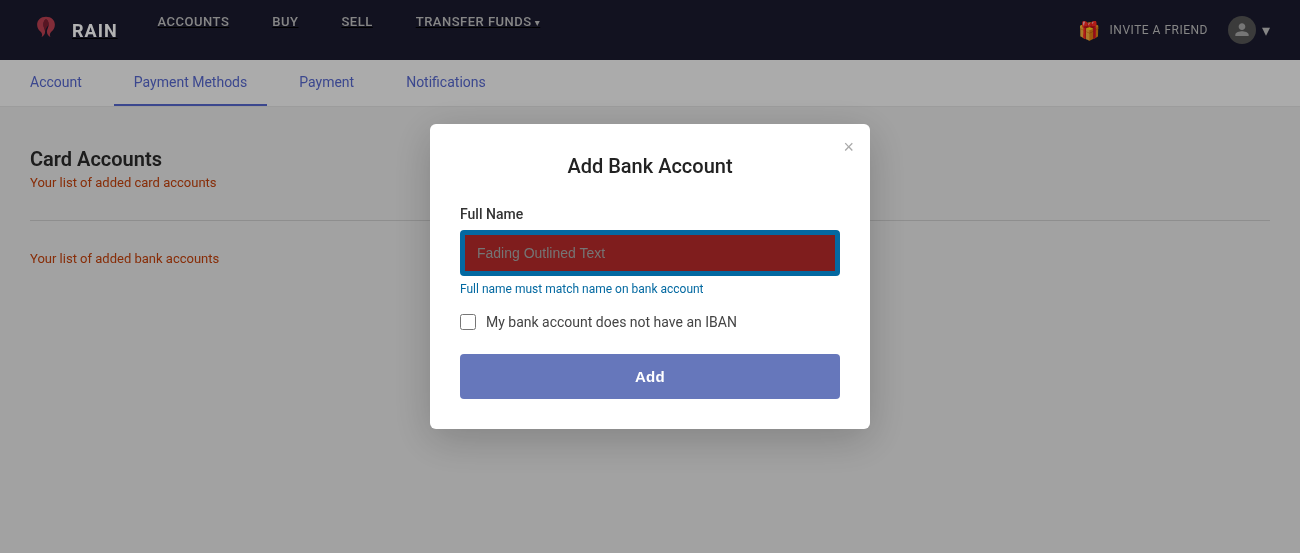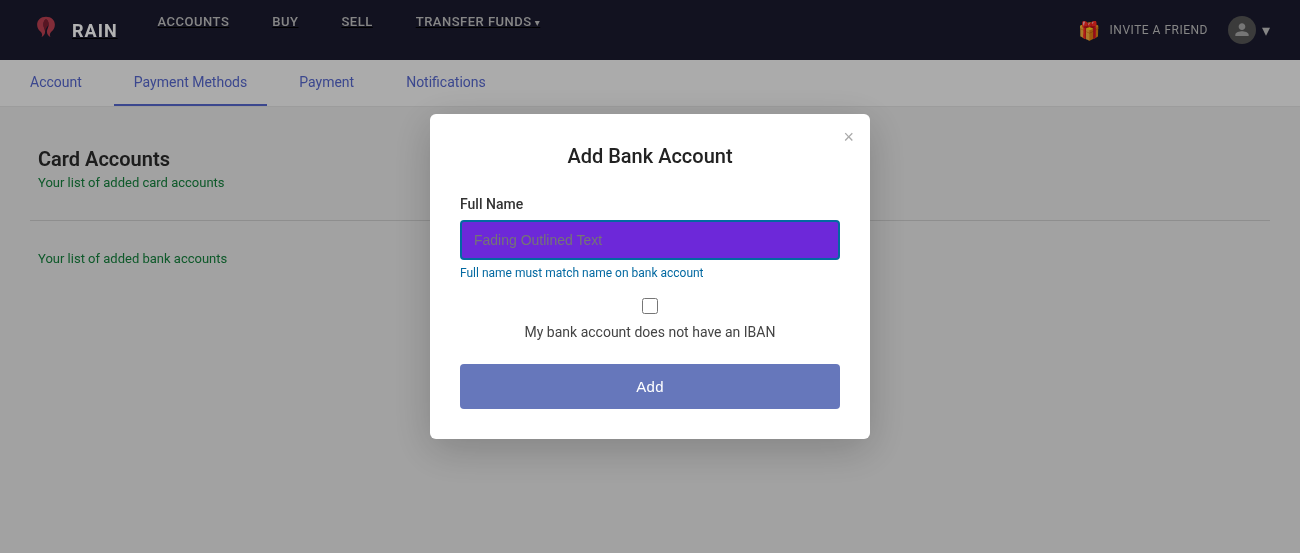--- a/index.html
+++ b/index.html
@@ -113,31 +113,30 @@
     
     .main-content {
       background: #e8e8e8;
       min-height: 453px;
       padding: 40px 30px;
       position: relative;
     }
 
     .section {
       margin-bottom: 30px;
-      margin-left: 8px;
     }
     .section-title {
       font-size: 20px;
       font-weight: 600;
       color: #2a2a2a;
       margin-bottom: 4px;
     }
     .section-subtitle {
       font-size: 13px;
-      color: #15803d;
+      color: #c2410c;
     }
     .section-divider {
       border: none;
       border-top: 1px solid #ccc;
       margin: 30px 0;
     }
 
     
     .overlay {
       position: fixed;
@@ -196,56 +195,55 @@
       display: inline-flex;
       align-items: center;
       justify-content: center;
       font-size: 10px;
       color: #888;
       cursor: pointer;
     }
     .form-input {
       width: 100%;
       padding: 10px 12px;
-      border: 2px solid #0369a1;
+      border: 5px solid #0369a1;
       border-radius: 4px;
       font-size: 14px;
       color: #aaa;
-      background: #6d28d9;
+      background: #7f1d1d;
     }
     .form-hint {
       font-size: 12px;
       color: #0369a1;
       margin-top: 6px;
     }
     .checkbox-row {
       display: flex;
       align-items: center;
       gap: 10px;
       margin: 16px 0 24px 0;
-      flex-direction: column;
     }
     .checkbox-row input[type="checkbox"] {
       width: 16px;
       height: 16px;
       accent-color: #5566cc;
     }
     .checkbox-label {
       font-size: 14px;
       color: #444;
     }
     .add-button {
       width: 100%;
       padding: 14px;
       background: #6677bb;
       color: white;
       border: none;
       border-radius: 4px;
       font-size: 15px;
-      font-weight: 400;
+      font-weight: 700;
       cursor: pointer;
       letter-spacing: 0.3px;
     }
   </style>
 </head>
 <body>
 
 <nav class="navbar">
   <div class="navbar-left">
     <div class="logo">

